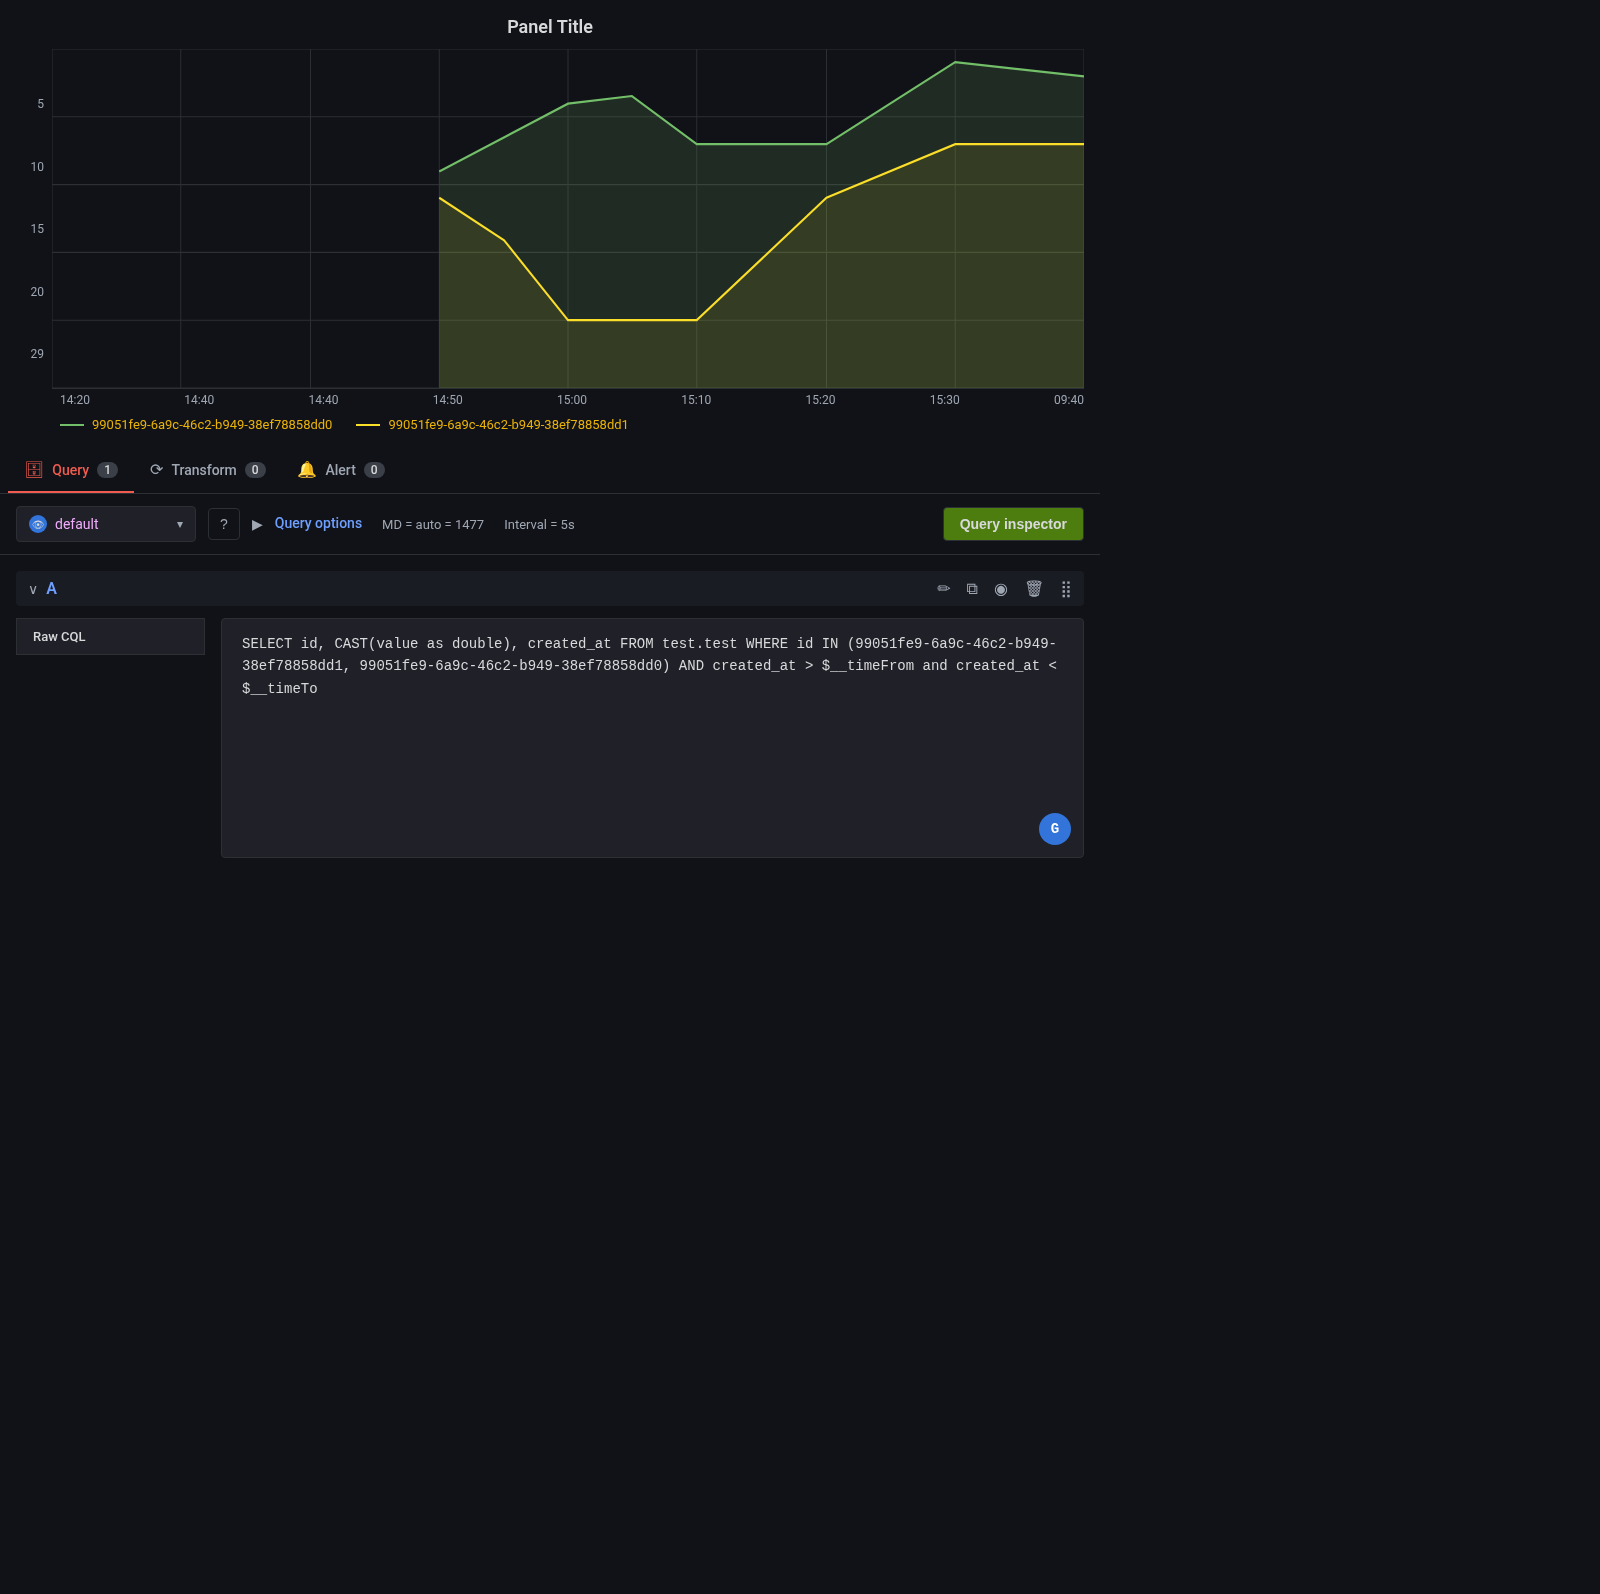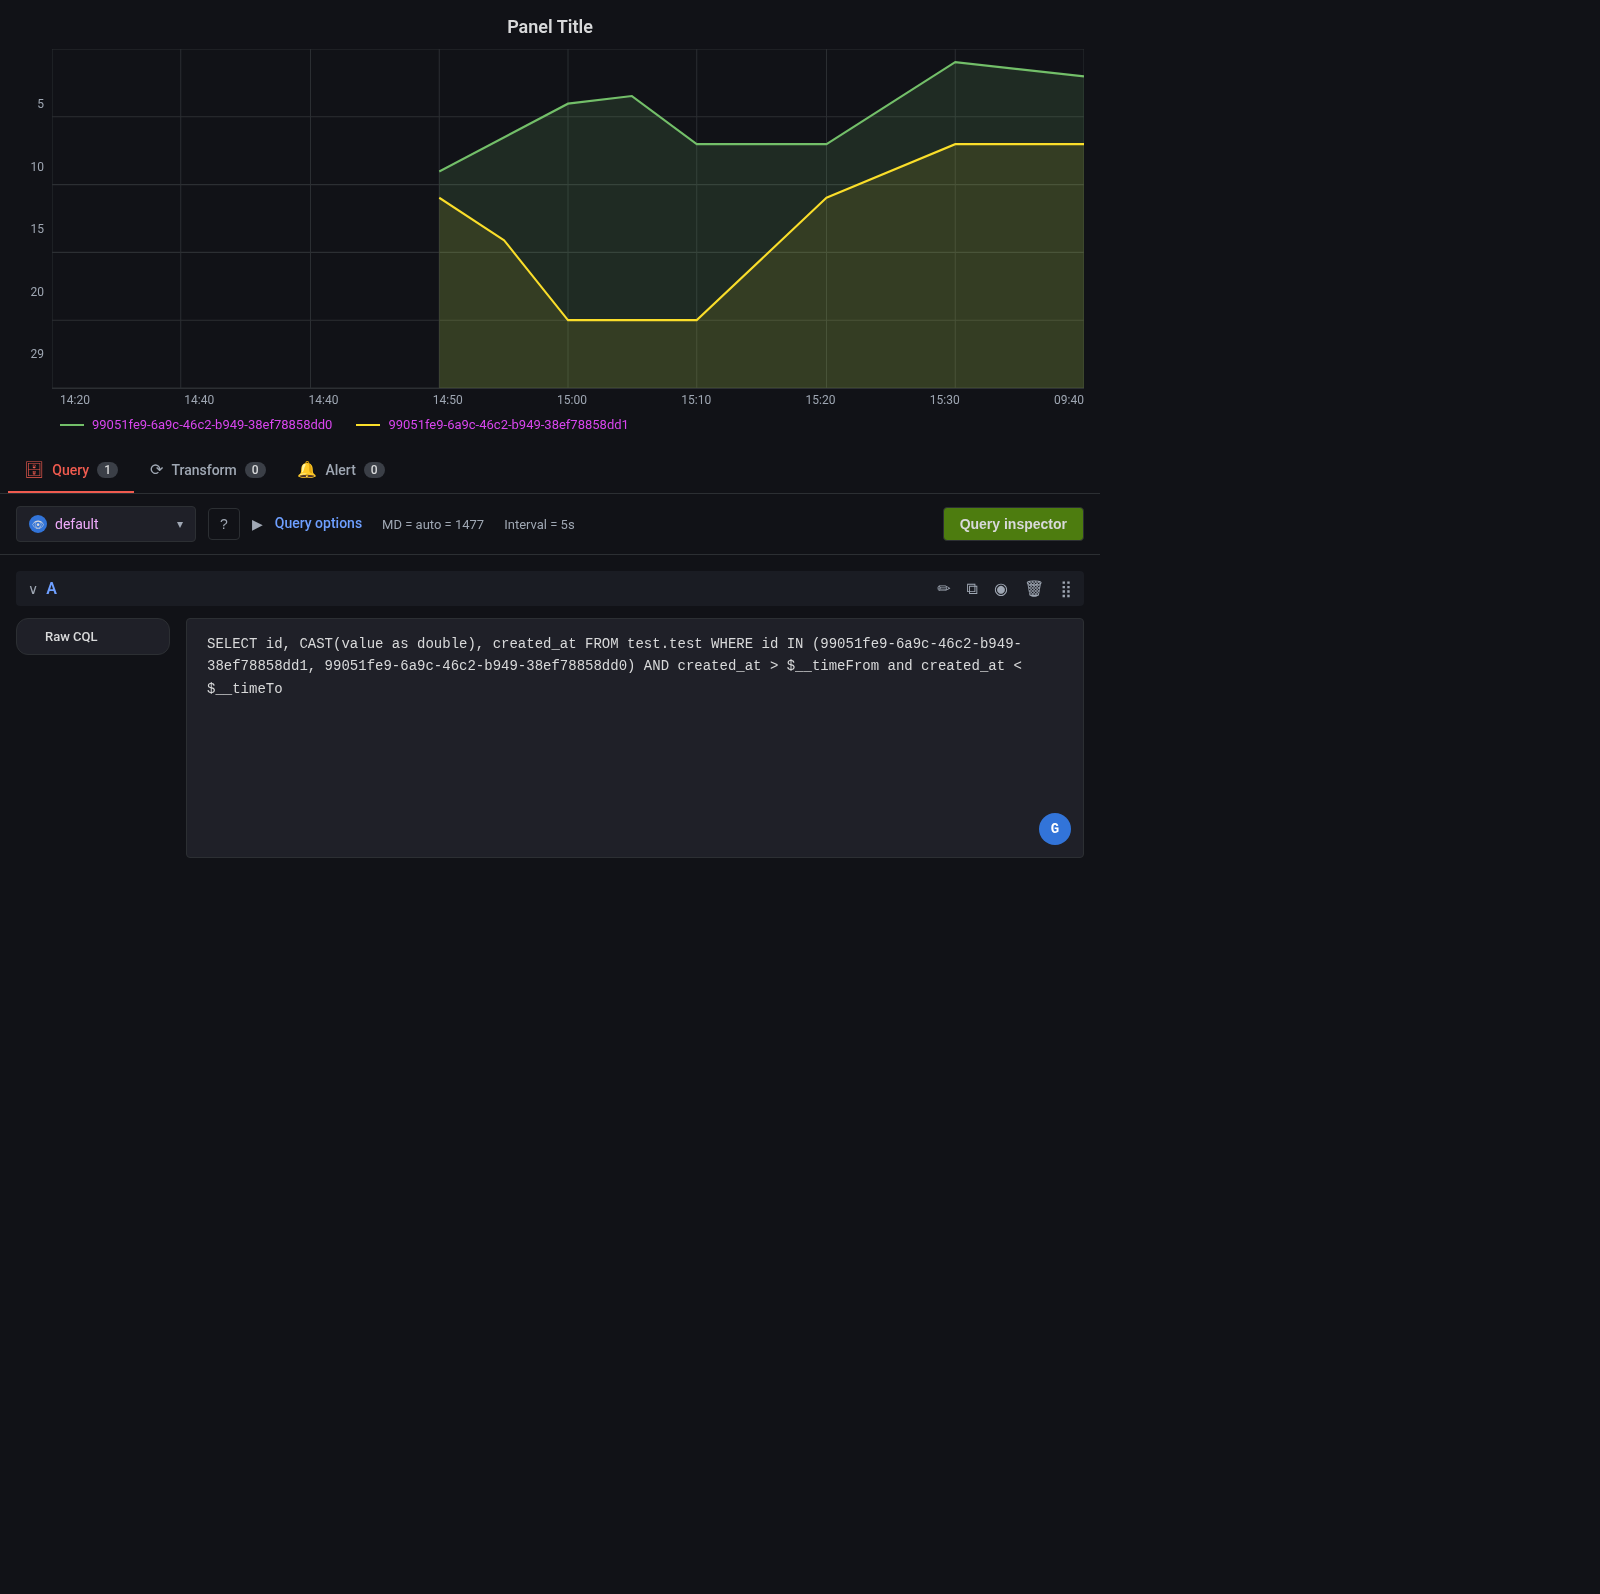--- a/index.html
+++ b/index.html
@@ -57,21 +57,21 @@
       font-size: 12px;
       margin-top: 4px;
       padding-left: 44px;
     }
     .chart-legend {
       display: flex;
       gap: 24px;
       padding-left: 44px;
       margin-top: 10px;
       font-size: 13px;
-      color: #d946ef;
+      color: #eab308;
     }
     .legend-item {
       display: flex;
       align-items: center;
       gap: 8px;
     }
     .legend-line {
       width: 24px;
       height: 2px;
     }
@@ -235,26 +235,26 @@
     }
 
     
     .query-body {
       display: flex;
       gap: 16px;
     }
     .raw-cql-label {
       background: #1f2028;
       border: 1px solid #2c2f33;
-      border-radius: 12px;
-      padding: 10px 28px;
+      border-radius: 0;
+      padding: 10px 16px;
       font-size: 13px;
       color: #d8d9da;
       font-weight: 500;
-      width: 154px;
+      width: 189px;
       flex-shrink: 0;
       height: fit-content;
       min-height: 36px;
     }
     .query-editor {
       flex: 1;
       background: #1f2028;
       border: 1px solid #2c2f33;
       border-radius: 4px;
       padding: 14px 20px;

